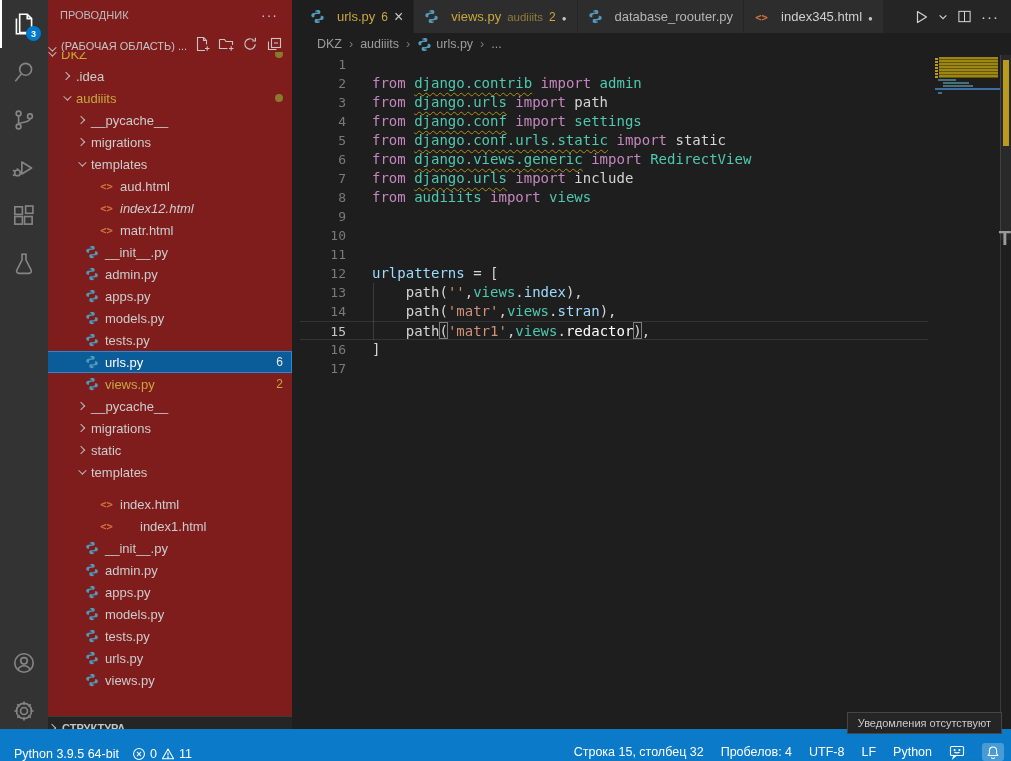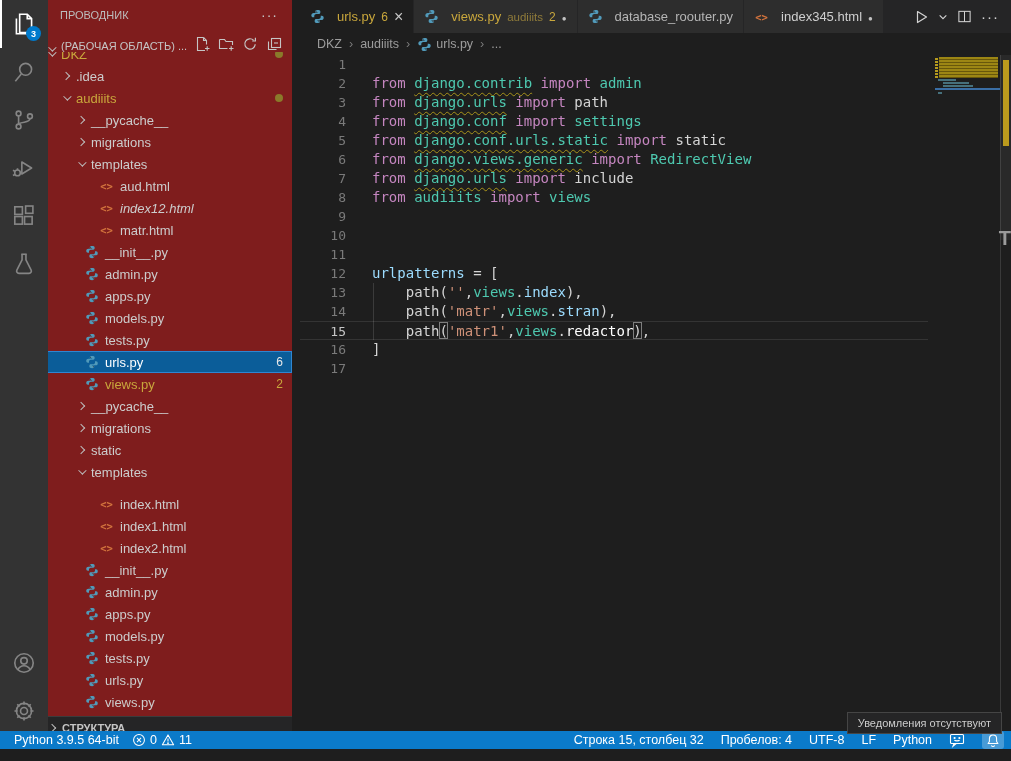--- a/index.html
+++ b/index.html
@@ -66,21 +66,21 @@
   .mm-warn{position:absolute;top:2px;left:1px;right:2px;height:21px;background:#9c8614;background-image:repeating-linear-gradient(0deg,rgba(40,30,0,.45) 0 1px,transparent 1px 3px)}
   .mm-ticks{position:absolute;top:2px;left:-3px;width:3px;height:21px;background:repeating-linear-gradient(0deg,#b59a1e 0 2px,transparent 2px 3px)}
   .mm-m{position:absolute;height:2px;background:#46707c}
   .mm-cur{position:absolute;top:33px;left:-3px;right:0;height:2px;background:#3a6ea5}
   .ruler{position:absolute;top:0;right:0;bottom:0;width:11px;border-left:1px solid #3a3a3a}
   .ruler-slider{position:absolute;top:0;right:0;width:11px;height:185px;background:rgba(121,121,121,.12)}
   .ruler-warn{position:absolute;top:5px;right:2px;width:6px;height:86px;background:#bb9a1d}
   .ovl-t{position:absolute;top:174px;right:0;font-family:"Liberation Sans",sans-serif;font-size:20px;font-weight:bold;color:#9b9b9b}
 
   
-  .statusbar{position:absolute;left:0;bottom:12px;width:1011px;height:18px;background:#0b7ac9;display:flex;align-items:center;color:#fff;font-size:12.5px;z-index:6}
+  .statusbar{position:absolute;left:0;bottom:0;width:1011px;height:32px;background:#0b7ac9;display:flex;align-items:flex-end;color:#fff;font-size:12.5px;z-index:6}
   .st-left{display:flex;align-items:center;gap:13px;padding-left:14px}
   .problems{display:flex;align-items:center;gap:4px;cursor:pointer}
   .st-right{margin-left:auto;display:flex;align-items:center;gap:17px;padding-right:7px}
   .st-item{cursor:pointer}
   .bell-wrap{background:rgba(255,255,255,.25);border-radius:3px;padding:2px 4px 1px;display:flex;cursor:pointer}
   .feedback-wrap{display:flex;cursor:pointer}
 
   .tooltip{position:absolute;right:9px;bottom:27px;background:#252526;border:1px solid #454545;color:#cccccc;font-size:11px;padding:4px 10px;white-space:nowrap;z-index:10}
 </style>
 </head>
@@ -324,27 +324,23 @@
         <span>static</span>
       </div>
       <div class="row" style="padding-left: 35px;">
         <span class="chev down"></span>
         <span>templates</span>
       </div>
       <div class="row" style="padding-left: 59px; margin-top: 10px;">
         <span class="ficon html-glyph"></span>
         <span>index.html</span>
       </div>
-      <div class="row" style="padding-left: 59px;">
+      <div class="row" style="padding-left: 59px; gap: 20px;">
         <span class="ficon html-glyph"></span>
         <span>index1.html</span>
-      </div>
-      <div class="row" style="padding-left: 59px;">
-        <span class="ficon html-glyph"></span>
-        <span>index2.html</span>
       </div>
       <div class="row" style="padding-left: 44px;">
         <span class="ficon">
           <svg width="14" height="14" viewBox="0 0 32 32">
             <g fill="#519aba">
               <path d="M15.8 2c-3.6 0-4.8 1.6-4.8 3v2.3h5.2v1H7.8C5 8.3 2.8 10.2 2.8 13.4c0 2.7 1.5 4.4 3.9 4.4h2.4v-2.9c0-2.6 2.1-4.2 4.6-4.2h5.2c1.8 0 3.1-1.4 3.1-3.2V5c0-1.9-2.6-3-6.2-3z"></path>
               <path d="M15.8 2c-3.6 0-4.8 1.6-4.8 3v2.3h5.2v1H7.8C5 8.3 2.8 10.2 2.8 13.4c0 2.7 1.5 4.4 3.9 4.4h2.4v-2.9c0-2.6 2.1-4.2 4.6-4.2h5.2c1.8 0 3.1-1.4 3.1-3.2V5c0-1.9-2.6-3-6.2-3z" transform="rotate(180 16 16)"></path>
             </g>
             <circle cx="12.8" cy="5" r="1.2" fill="#2d2d2d"></circle>
             <circle cx="19.2" cy="27" r="1.2" fill="#2d2d2d"></circle>

